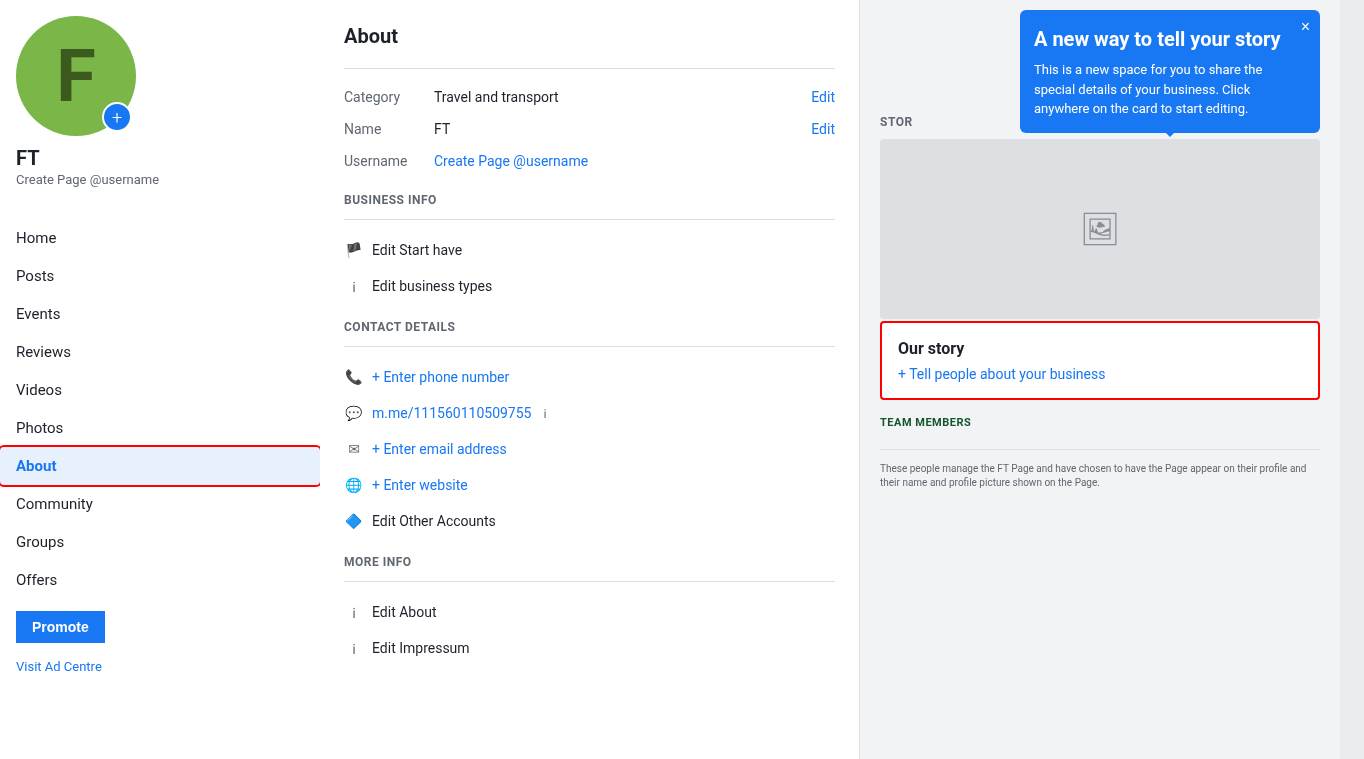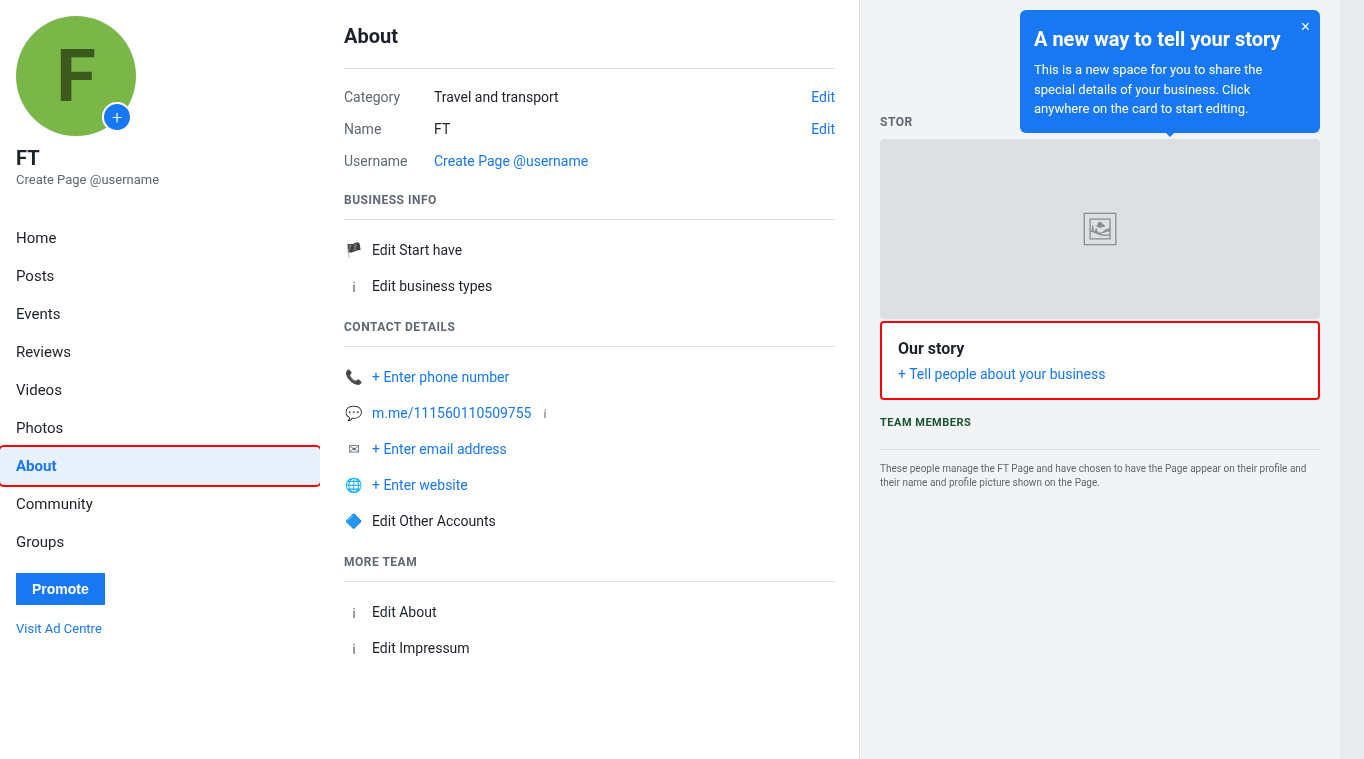--- a/index.html
+++ b/index.html
@@ -124,20 +124,23 @@
           </div>
         <div class="nav-item active">
             <span>About</span>
           </div>
         <div class="nav-item">
             <span>Community</span>
           </div>
         <div class="nav-item">
             <span>Groups</span>
           </div>
+        <div class="nav-item">
+            <span>Offers</span>
+          </div>
       </div>
 
       <button class="promote-btn">Promote</button>
       <div class="visit-ad">Visit Ad Centre</div>
     </div>
 
     <div class="main-panel">
       <div class="section-title-main">About</div>
 
       <hr class="divider">
@@ -194,21 +197,21 @@
       <div class="action-row">
         <span class="action-icon">🌐</span>
         <span class="contact-action">+ Enter website</span>
       </div>
 
       <div class="action-row">
         <span class="action-icon">🔷</span>
         <span>Edit Other Accounts</span>
       </div>
 
-      <div class="section-label" style="margin-top:16px;">MORE TEAM</div>
+      <div class="section-label" style="margin-top:16px;">MORE INFO</div>
       <hr class="divider">
 
       <div class="action-row">
         <span class="action-icon">ℹ</span>
         <span>Edit About</span>
       </div>
 
       <div class="action-row">
         <span class="action-icon">ℹ</span>
         <span>Edit Impressum</span>

